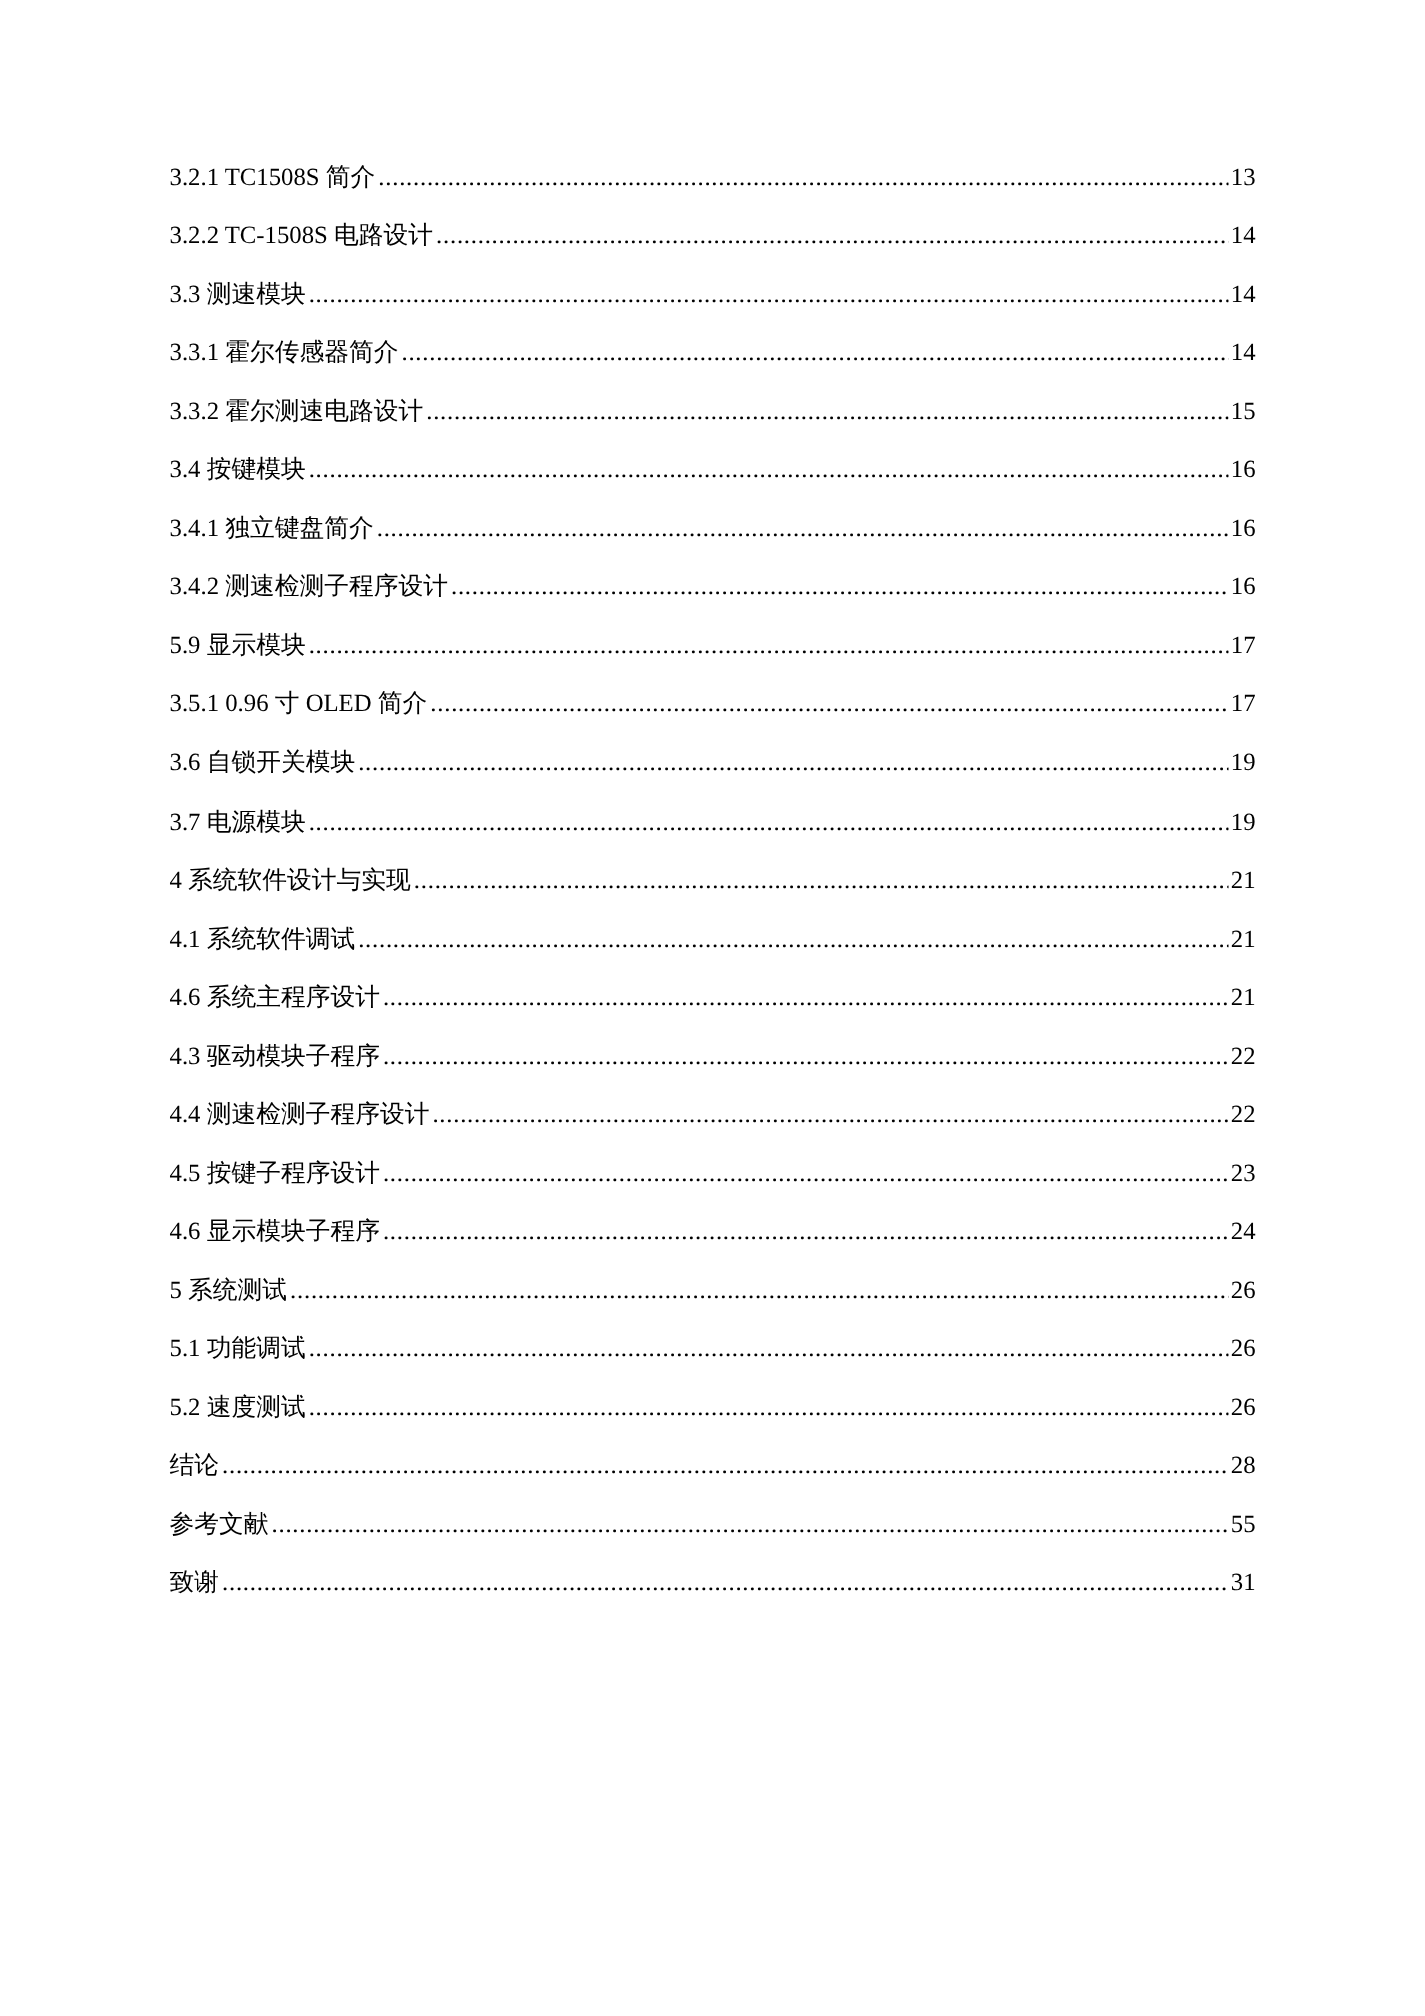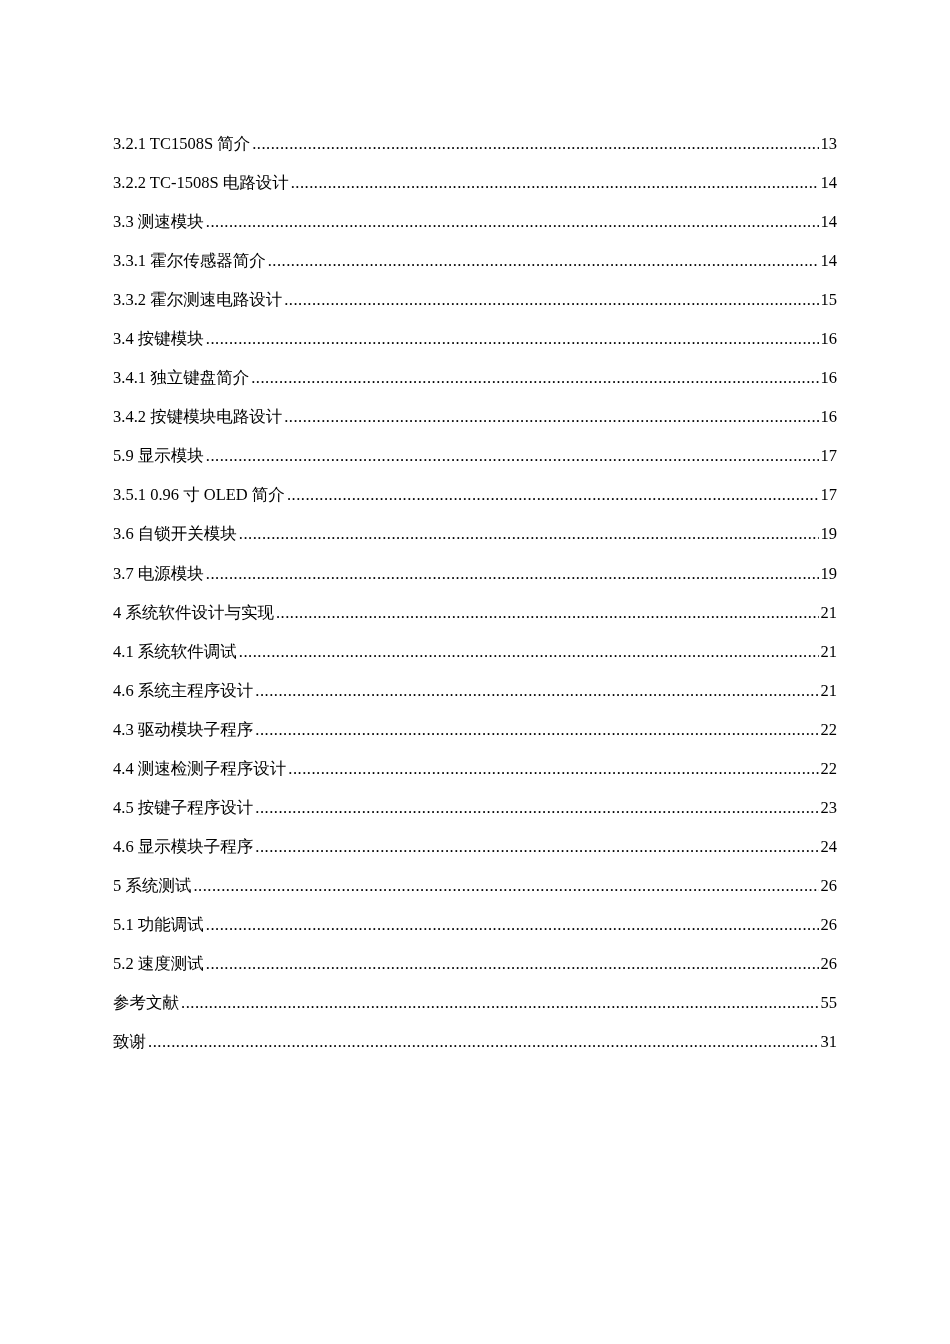--- a/index.html
+++ b/index.html
@@ -11,21 +11,21 @@
       width: 950px;
       height: 1344px;
       position: relative;
       overflow: hidden;
       font-family: "Liberation Serif", "DejaVu Serif", serif;
       color: #000000;
     }
     .toc {
       position: absolute;
       left: 113px;
-      top: 132px;
+      top: 106px;
       width: 724px;
     }
     .toc-row {
       display: flex;
       align-items: baseline;
       height: 39.05px;
       font-size: 16.5px;
       line-height: 24px;
       white-space: nowrap;
       cursor: pointer;
@@ -84,21 +84,21 @@
     <span class="toc-title">3.4  按键模块</span>
     <span class="toc-leader"></span>
     <span class="toc-page">16</span>
   </div>
   <div class="toc-row">
     <span class="toc-title">3.4.1  独立键盘简介</span>
     <span class="toc-leader"></span>
     <span class="toc-page">16</span>
   </div>
   <div class="toc-row">
-    <span class="toc-title">3.4.2  按键模块电路设计</span>
+    <span class="toc-title">3.4.2  测速检测子程序设计</span>
     <span class="toc-leader"></span>
     <span class="toc-page">16</span>
   </div>
   <div class="toc-row">
     <span class="toc-title">5.9  显示模块</span>
     <span class="toc-leader"></span>
     <span class="toc-page">17</span>
   </div>
   <div class="toc-row">
     <span class="toc-title">3.5.1 0.96 寸 OLED 简介</span>
@@ -159,20 +159,25 @@
     <span class="toc-title">5.1  功能调试</span>
     <span class="toc-leader"></span>
     <span class="toc-page">26</span>
   </div>
   <div class="toc-row">
     <span class="toc-title">5.2  速度测试</span>
     <span class="toc-leader"></span>
     <span class="toc-page">26</span>
   </div>
   <div class="toc-row">
+    <span class="toc-title">结论</span>
+    <span class="toc-leader"></span>
+    <span class="toc-page">28</span>
+  </div>
+  <div class="toc-row">
     <span class="toc-title">参考文献</span>
     <span class="toc-leader"></span>
     <span class="toc-page">55</span>
   </div>
   <div class="toc-row">
     <span class="toc-title">致谢</span>
     <span class="toc-leader"></span>
     <span class="toc-page">31</span>
   </div>
 </div>

